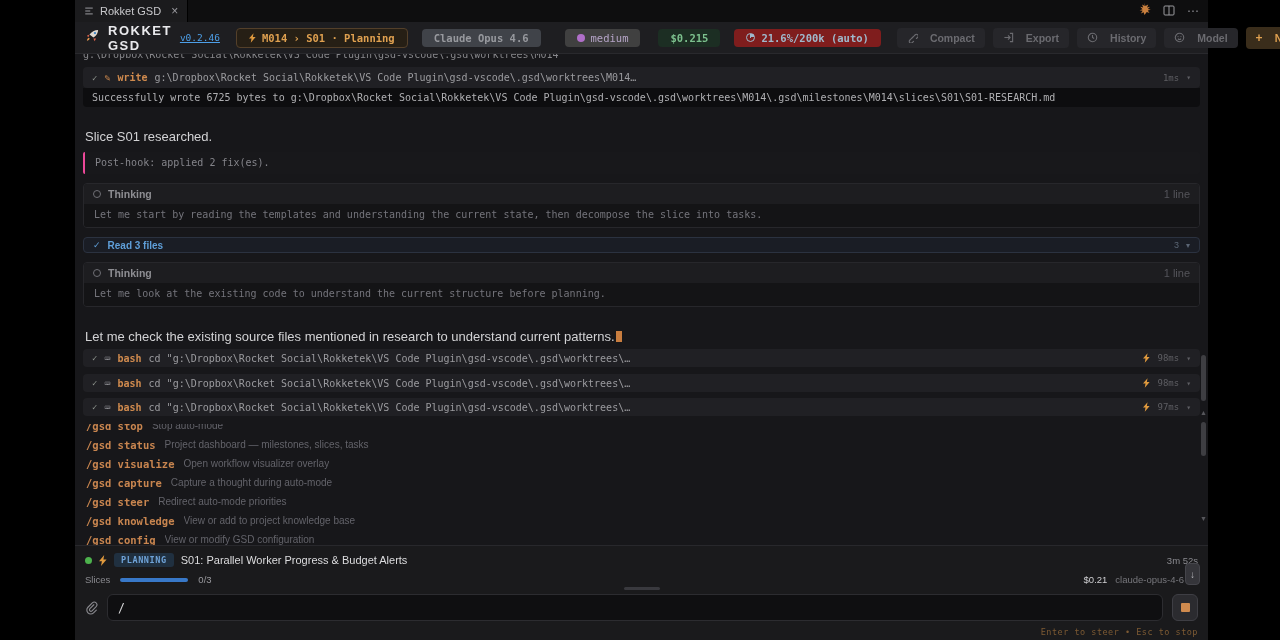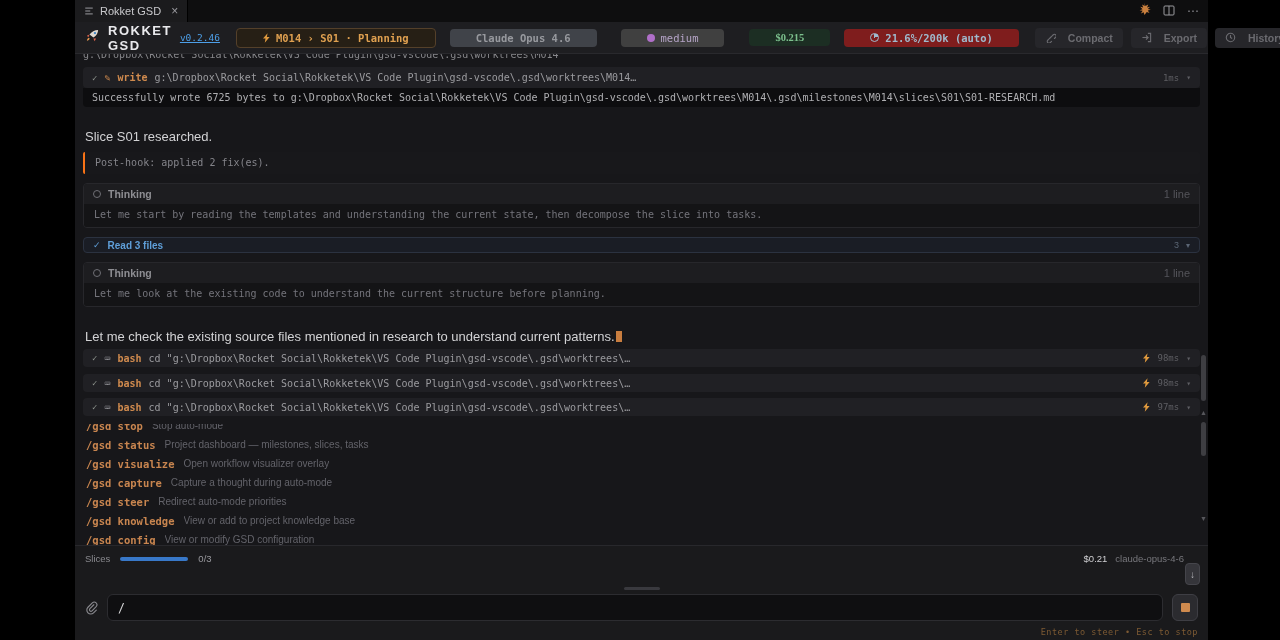--- a/index.html
+++ b/index.html
@@ -19,27 +19,27 @@
   .tabbar-actions .more { font-size:12px; letter-spacing:1px; color:#8d8d92; }
 
   
   .header { height:32px; background:#1e1e21; border-bottom:1px solid #29292d;
             display:flex; align-items:center; padding:0 10px; gap:8px; }
   .brand-title { font-weight:bold; font-size:13px; letter-spacing:1.5px; color:#e9e9ec; }
   .version { font-size:9.5px; color:#4d9fe8; text-decoration:underline;
              font-family:"DejaVu Sans Mono", monospace; }
   .chip { display:inline-flex; align-items:center; gap:6px; border-radius:4px;
           font-family:"DejaVu Sans Mono", monospace; font-size:10.5px; font-weight:bold;
-          padding:3px 26px; white-space:nowrap; }
+          padding:3px 12px; white-space:nowrap; }
   .chip-milestone { background:#261f15; border:1px solid #54402a; color:#dfa050; margin-left:8px; }
   .chip-model { background:#404349; color:#97999e; margin-left:6px; }
   .sep { width:1px; height:14px; background:#3a3a3f; margin:0 4px; }
   .chip-effort { background:#404040; color:#b5a4c7; font-weight:normal; }
   .dot-purple { width:8px; height:8px; border-radius:50%; background:#b06fc9; }
-  .chip-cost { background:#1c2e23; color:#7cc08d; margin-left:17px;font-family:Liberation Serif, serif; }
+  .chip-cost { background:#1c2e23; color:#7cc08d; margin-left:10px; }
   .chip-context { background:#7f1d1d; color:#9fb9cc; font-weight:bold; margin-left:6px; }
   .pie { width:9px; height:9px; border-radius:50%; border:1px solid #9fb9cc;
          background:conic-gradient(#9fb9cc 0 21.6%, transparent 21.6% 100%); }
   .spacer { flex:1; }
   .hbtn { display:inline-flex; align-items:center; gap:12px; background:#26262a; color:#6b6b70;
           border:none; border-radius:4px; padding:4px 10px; font-size:10.5px; font-weight:bold;
           font-family:"Liberation Sans", sans-serif; cursor:pointer; }
   .hbtn-new { background:#3a2d1b; color:#dfa050; }
   .hbtn-new .plus { font-size:12px; font-weight:bold; }
   .gear { color:#a9a9ae; font-size:15px; margin-left:2px; cursor:pointer; }
@@ -58,21 +58,21 @@
   .tool-row .tname { color:#cf8a4e; font-weight:bold; }
   .tool-row .tpath { color:#9b9b9f; flex:1; overflow:hidden; white-space:nowrap; }
   .tool-row .dur { color:#5e5e63; font-size:9px; }
   .tool-row .chev { color:#5e5e63; font-size:8px; }
   .out-block { background:#0d0d0f; border-radius:0 0 4px 4px; padding:4px 9px;
                font-size:10px; color:#b0b0b3; font-family:"DejaVu Sans Mono", monospace;
                white-space:nowrap; overflow:hidden; }
   .msg { margin-top:22px; font-size:13px; color:#d2d2d4; padding-left:2px; }
   .cursor-block { display:inline-block; width:6px; height:11px; background:#c87d3f;
                   vertical-align:-1px; margin-left:1px; }
-  .posthook { margin-top:8px; background:#18181b; border-left:2px solid #f97316;
+  .posthook { margin-top:8px; background:#18181b; border-left:2px solid #ec4899;
               padding:5px 10px; font-size:10px; color:#84848a; height:22px;
               font-family:"DejaVu Sans Mono", monospace; border-radius:2px; }
   .think { margin-top:9px; border:1px solid #27272b; border-radius:4px; overflow:hidden; }
   .think-head { background:#1d1d20; height:20px; display:flex; align-items:center; gap:7px;
                 padding:0 9px; cursor:pointer; }
   .think-circle { width:8px; height:8px; border:1px solid #6f6f75; border-radius:50%; }
   .think-label { font-size:10.5px; font-weight:bold; color:#8e8e93; flex:1; }
   .think-meta { font-size:11px; color:#54545a; }
   .think-body { background:#141416; padding:5px 10px 7px; font-size:10px; color:#74747b;
                 font-family:"DejaVu Sans Mono", monospace; }
@@ -356,20 +356,29 @@
       </div>
     </div>
   </div>
 
   <div class="sb-thumb" style="top:355px; height:46px;"></div>
   <div class="sb-arrow" style="top:409px;">▲</div>
   <div class="sb-thumb" style="top:422px; height:34px;"></div>
   <div class="sb-arrow" style="top:515px;">▼</div>
 
   <div class="statusbar">
+    <div class="st-row1">
+      <span class="dot-green"></span>
+      <svg width="8" height="11" viewBox="0 0 8 11">
+          <path d="M5.2 0L0 6.2h2.9L2 11l5.6-6.6H4.4z" fill="#e09a3e"></path>
+        </svg>
+      <span class="phase-badge">PLANNING</span>
+      <span class="st-title">S01: Parallel Worker Progress &amp; Budget Alerts</span>
+      <span class="st-elapsed">3m 52s</span>
+    </div>
     <div class="st-row2">
       <span class="sl-label">Slices</span>
       <span class="sl-bar"></span>
       <span class="sl-count">0/3</span>
       <span class="st-cost">$0.21</span>
       <span class="st-model">claude-opus-4-6</span>
     </div>
     <div class="scrollbtn">↓</div>
   </div>
 

